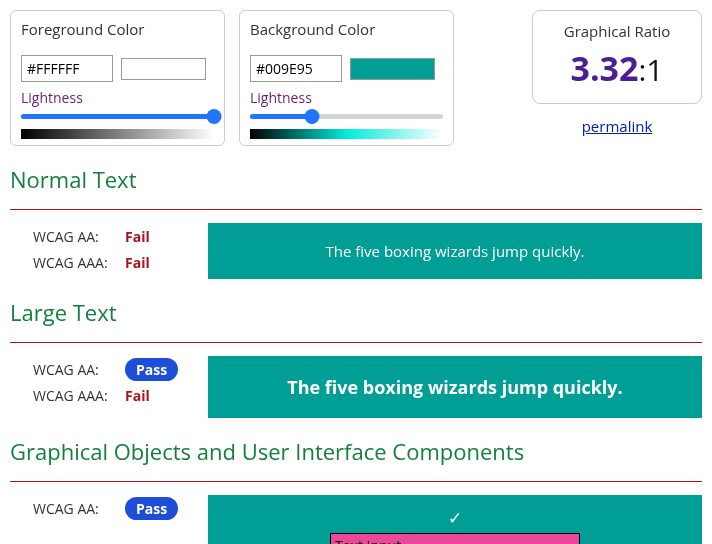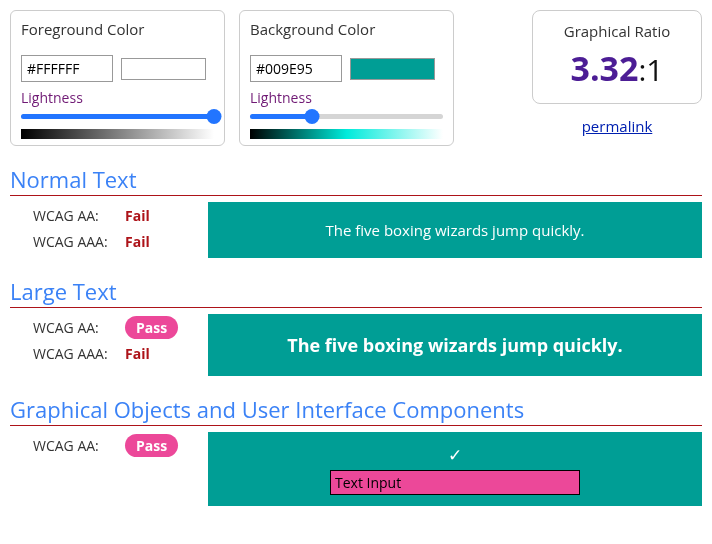--- a/index.html
+++ b/index.html
@@ -16,27 +16,27 @@
 .slider-fill { position: absolute; top: 5px; left: 0; height: 5px; background: #2275ff; border-radius: 3px; }
 .slider-thumb { position: absolute; top: 0; width: 15px; height: 15px; background: #2275ff; border-radius: 50%; transform: translateX(-50%); }
 .gradient-bar { height: 10px; width: 100%; }
 .ratio-panel { border: 1px solid #ccc; border-radius: 8px; padding: 10px 22px 12px; text-align: center; margin-left: auto; }
 .ratio-panel .rlabel { font-size: 15px; color: #333; margin-bottom: 4px; }
 .ratio-val { font-size: 34px; font-weight: 700; color: #4c1d95; display: inline; }
 .ratio-one { font-size: 30px; color: #111; font-weight: 400; }
 .permalink-wrap { text-align: center; margin-top: 12px; }
 .permalink { color: #0020b0; text-decoration: underline; font-size: 15px; cursor: pointer; }
 .section { margin-top: 18px; }
-.section h2 { color: #3b82f6; font-size: 22px; font-weight: 400; border-bottom: 1px solid #ad1319; padding-bottom: 1px; margin-bottom: 6px; }
+.section h2 { color: #15803d; font-size: 22px; font-weight: 400; border-bottom: 1px solid #ad1319; padding-bottom: 15px; margin-bottom: 13px; }
 .section-body { display: flex; gap: 18px; align-items: flex-start; }
 .results-col { width: 180px; }
 .result-row { display: flex; align-items: center; height: 26px; font-size: 14px; margin-left: 23px; }
 .result-label { width: 92px; color: #333; }
 .fail { color: #ad1319; font-weight: 700; }
-.pass-badge { background: #ec4899; color: #fff; font-weight: 700; padding: 2px 11px; border-radius: 12px; font-size: 14px; }
+.pass-badge { background: #1d4ed8; color: #fff; font-weight: 700; padding: 2px 11px; border-radius: 12px; font-size: 14px; }
 .sample-box { flex: 1; display: flex; flex-direction: column; align-items: center; justify-content: center; color: #fff; text-align: center; }
 .sample-normal { height: 56px; font-size: 15px; }
 .sample-large { height: 62px; font-size: 18px; font-weight: 700; }
 .sample-ui { height: 74px; padding: 6px; gap: 4px; }
 .checkmark { color: #fff; font-size: 17px; }
 .text-input-demo { background: #ec4899; color: #000; border: 1px solid #000; padding: 2px 4px; width: 250px; font-size: 14px; font-family: inherit; text-align: left; }
 </style>
 </head>
 <body>
 

